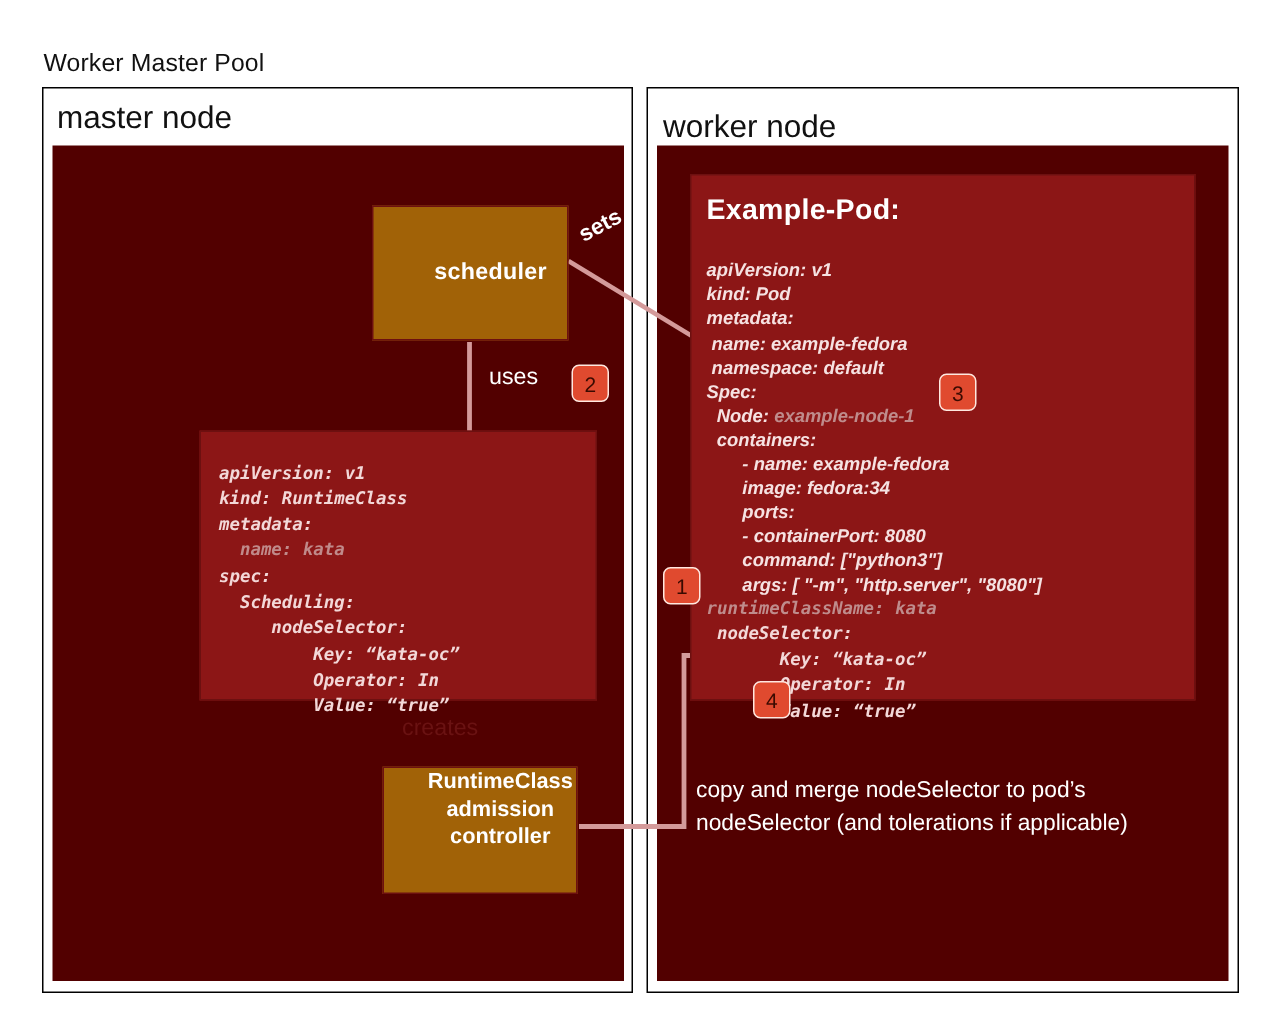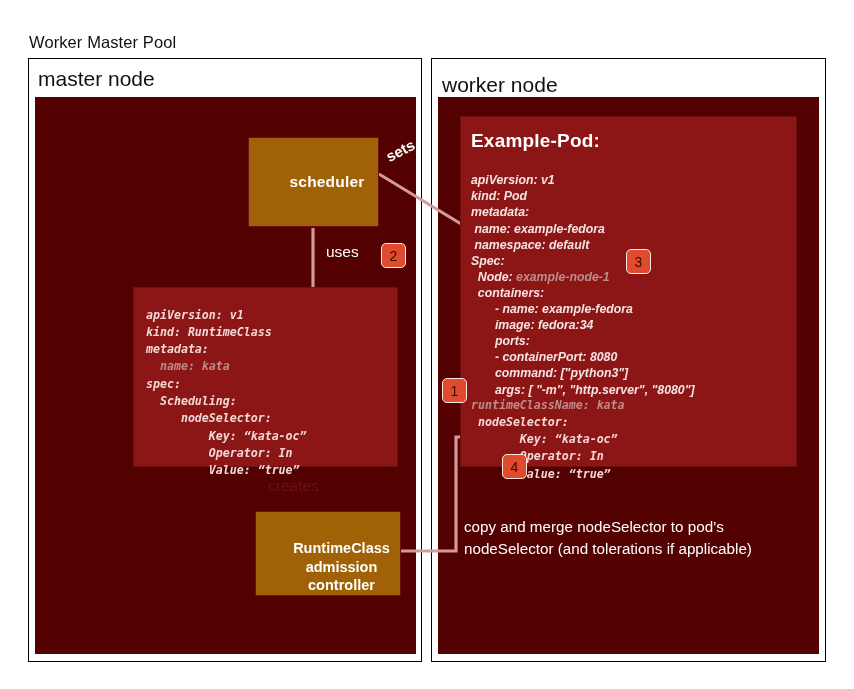--- a/index.html
+++ b/index.html
@@ -63,22 +63,22 @@
   #scheduler-box{
     left:248px;top:137px;width:131px;height:90px;
     display:flex;align-items:center;justify-content:center;
   }
   #scheduler-box .label{
     color:#ffffff;font-size:15.5px;font-weight:bold;
     letter-spacing:.2px;
   }
 
   #admission-box{
-    left:255px;top:511px;width:146px;height:85px;
-    display:flex;align-items:flex-end;justify-content:center;
+    left:255px;top:511px;width:130px;height:85px;
+    display:flex;align-items:flex-start;justify-content:center;
     text-align:center;
   }
   #admission-box .label{
     color:#ffffff;font-size:14.5px;font-weight:bold;line-height:1.28;
   }
 
   
   .codebox{
     position:absolute;
     background:#8c1616;

